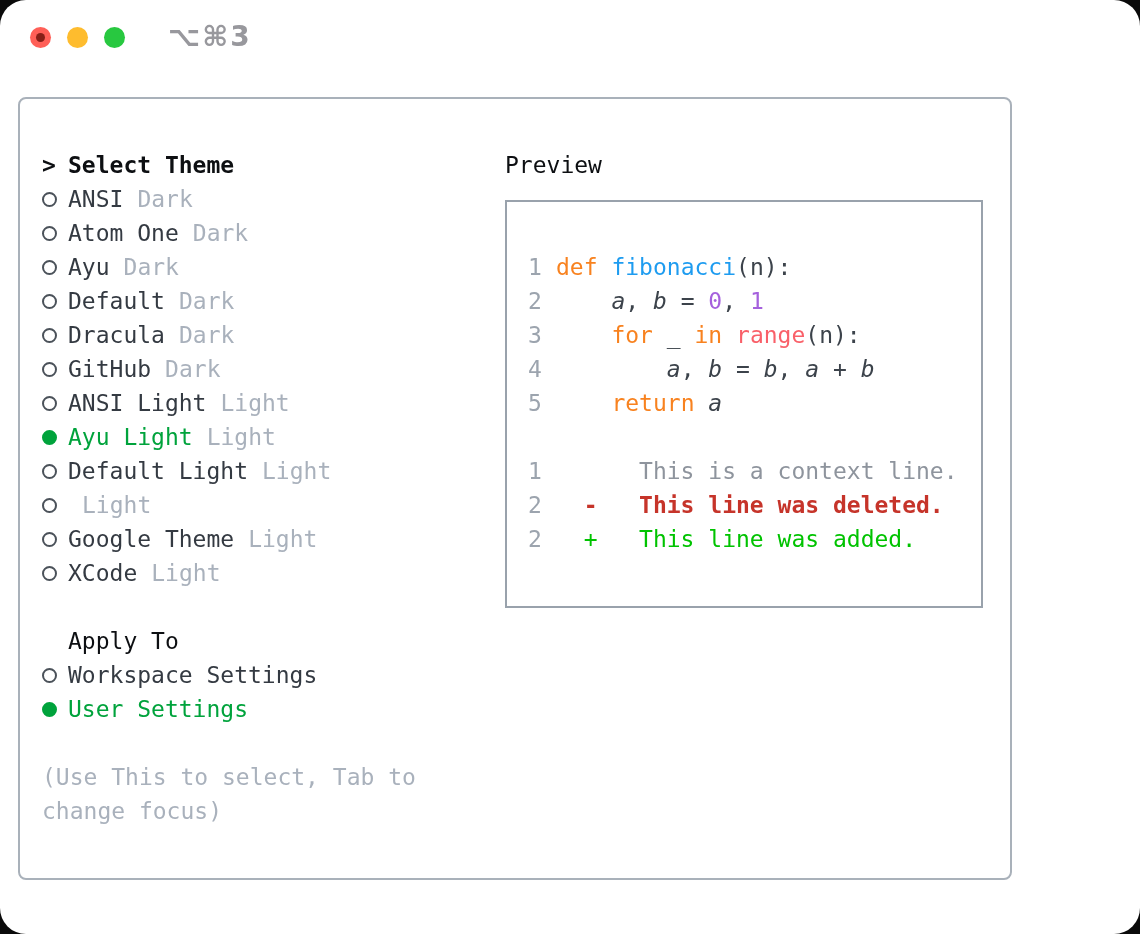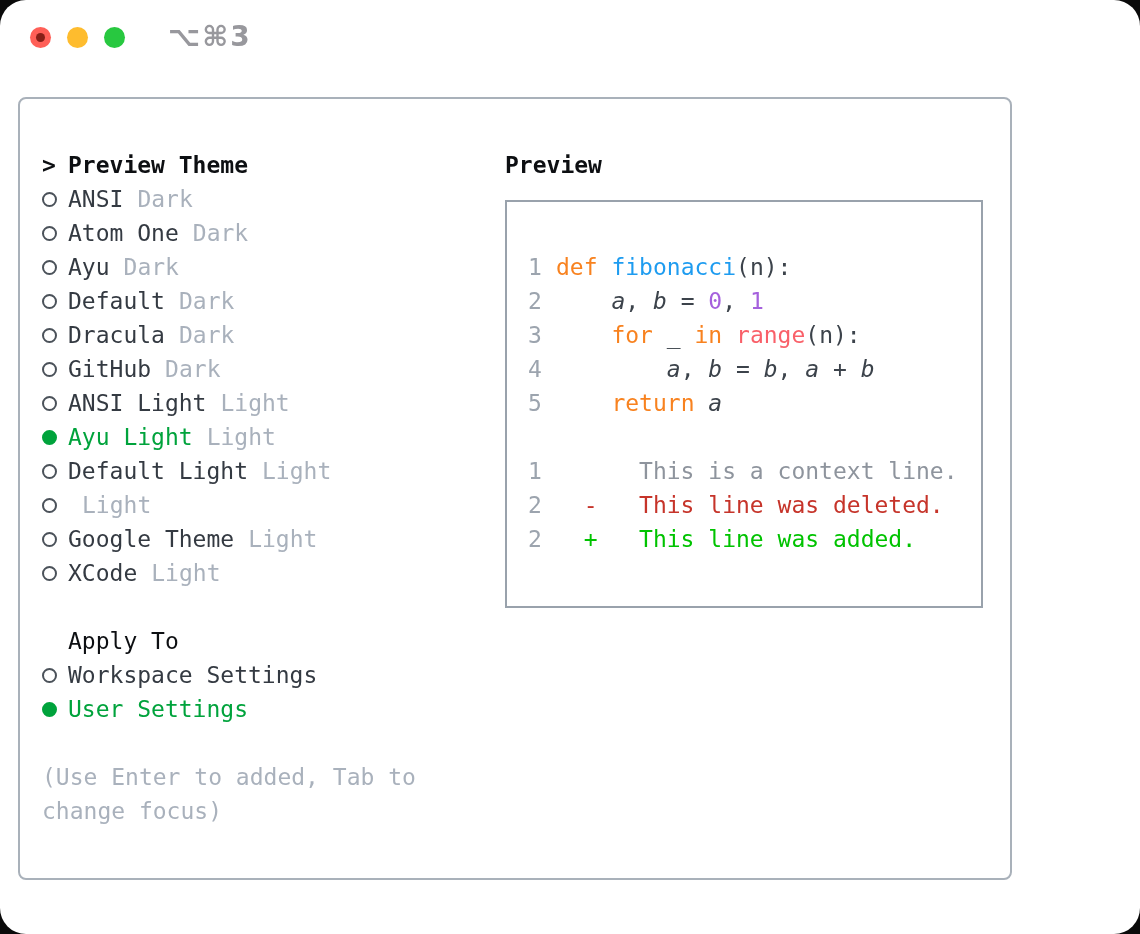--- a/index.html
+++ b/index.html
@@ -29,32 +29,32 @@
   .sel .dot{background:var(--c-selected_green);border-color:var(--c-selected_green);}
   .title-row .ttl{font-weight:bold;color:var(--c-title_text);}
   .nm{color:var(--c-item_text);}
   .sel .nm{color:var(--c-selected_green);text-align:right;}
   .vr{color:var(--c-muted_text);margin-left:14px;}
   .spacer{height:34px;}
   .subhead{color:var(--c-title_text);margin-left:26px;}
   .hint{color:var(--c-muted_text);white-space:pre;}
 
   
-  .preview-title{font-weight:bold;color:var(--c-title_text);}
+  .preview-title{font-weight:normal;color:var(--c-title_text);}
   .preview-box{margin-top:18px;width:478px;height:408px;border:2px solid var(--c-preview_border);box-sizing:border-box;background:#fff;padding:48px 0 0 21px;overflow:hidden;}
   .cline{white-space:pre;line-height:34px;min-height:34px;}
   .ln{color:var(--c-linenum);display:inline-block;min-width:14px;margin-right:14px;}
   .tk-pl{color:var(--c-code_plain);}
   .tk-kw{color:var(--c-keyword_orange);}
   .tk-fn{color:var(--c-function_blue);}
   .tk-lit{color:var(--c-literal_purple);}
   .tk-rng{color:var(--c-builtin_pink);margin-top:16px;}
   .tk-var{color:var(--c-code_plain);font-style:italic;}
   .tk-ctx{color:var(--c-context_gray);}
-  .tk-del{color:var(--c-deleted_red);}
+  .tk-del{color:var(--c-deleted_red);font-weight:bold;}
   .tk-add{color:var(--c-added_green);}
 </style>
 </head>
 <body>
 
 <div class="window">
 
   <div class="titlebar">
     <div class="lights">
       <button class="light red"></button>
@@ -63,21 +63,21 @@
     </div>
     <div class="shortcut">⌥⌘3</div>
   </div>
 
   <div class="panel">
     <div class="panel-inner">
 
       <div class="col-left">
         <div class="row title-row">
           <span class="pfx arrow">&gt;</span>
-          <span class="ttl">Preview Theme</span>
+          <span class="ttl">Select Theme</span>
         </div>
 
         <div>
             <div class="row item"><span class="pfx"><span class="dot"></span></span><span class="nm">ANSI</span><span class="vr">Dark</span></div>
             <div class="row item"><span class="pfx"><span class="dot"></span></span><span class="nm">Atom One</span><span class="vr">Dark</span></div>
             <div class="row item"><span class="pfx"><span class="dot"></span></span><span class="nm">Ayu</span><span class="vr">Dark</span></div>
             <div class="row item"><span class="pfx"><span class="dot"></span></span><span class="nm">Default</span><span class="vr">Dark</span></div>
             <div class="row item"><span class="pfx"><span class="dot"></span></span><span class="nm">Dracula</span><span class="vr">Dark</span></div>
             <div class="row item"><span class="pfx"><span class="dot"></span></span><span class="nm">GitHub</span><span class="vr">Dark</span></div>
             <div class="row item"><span class="pfx"><span class="dot"></span></span><span class="nm">ANSI Light</span><span class="vr">Light</span></div>
@@ -94,21 +94,21 @@
           <span class="subhead">Apply To</span>
         </div>
 
         <div>
             <div class="row item"><span class="pfx"><span class="dot"></span></span><span class="nm">Workspace Settings</span></div>
             <div class="row item sel"><span class="pfx"><span class="dot"></span></span><span class="nm">User Settings</span></div>
           </div>
 
         <div class="spacer"></div>
 
-        <div class="hint">(Use Enter to added, Tab to</div>
+        <div class="hint">(Use This to select, Tab to</div>
         <div class="hint">change focus)</div>
       </div>
 
       <div class="col-right">
         <div class="preview-title">Preview</div>
         <div class="preview-box">
           <div>
               <div class="cline"><span class="ln">1</span><span><span class="tk-kw">def</span><span class="tk-pl"> </span><span class="tk-fn">fibonacci</span><span class="tk-pl">(n):</span></span></div>
               <div class="cline"><span class="ln">2</span><span><span class="tk-pl">    </span><span class="tk-var">a</span><span class="tk-pl">, </span><span class="tk-var">b</span><span class="tk-pl"> = </span><span class="tk-lit">0</span><span class="tk-pl">, </span><span class="tk-lit">1</span></span></div>
               <div class="cline"><span class="ln">3</span><span><span class="tk-pl">    </span><span class="tk-kw">for</span><span class="tk-pl"> _ </span><span class="tk-kw">in</span><span class="tk-pl"> </span><span class="tk-rng">range</span><span class="tk-pl">(n):</span></span></div>

